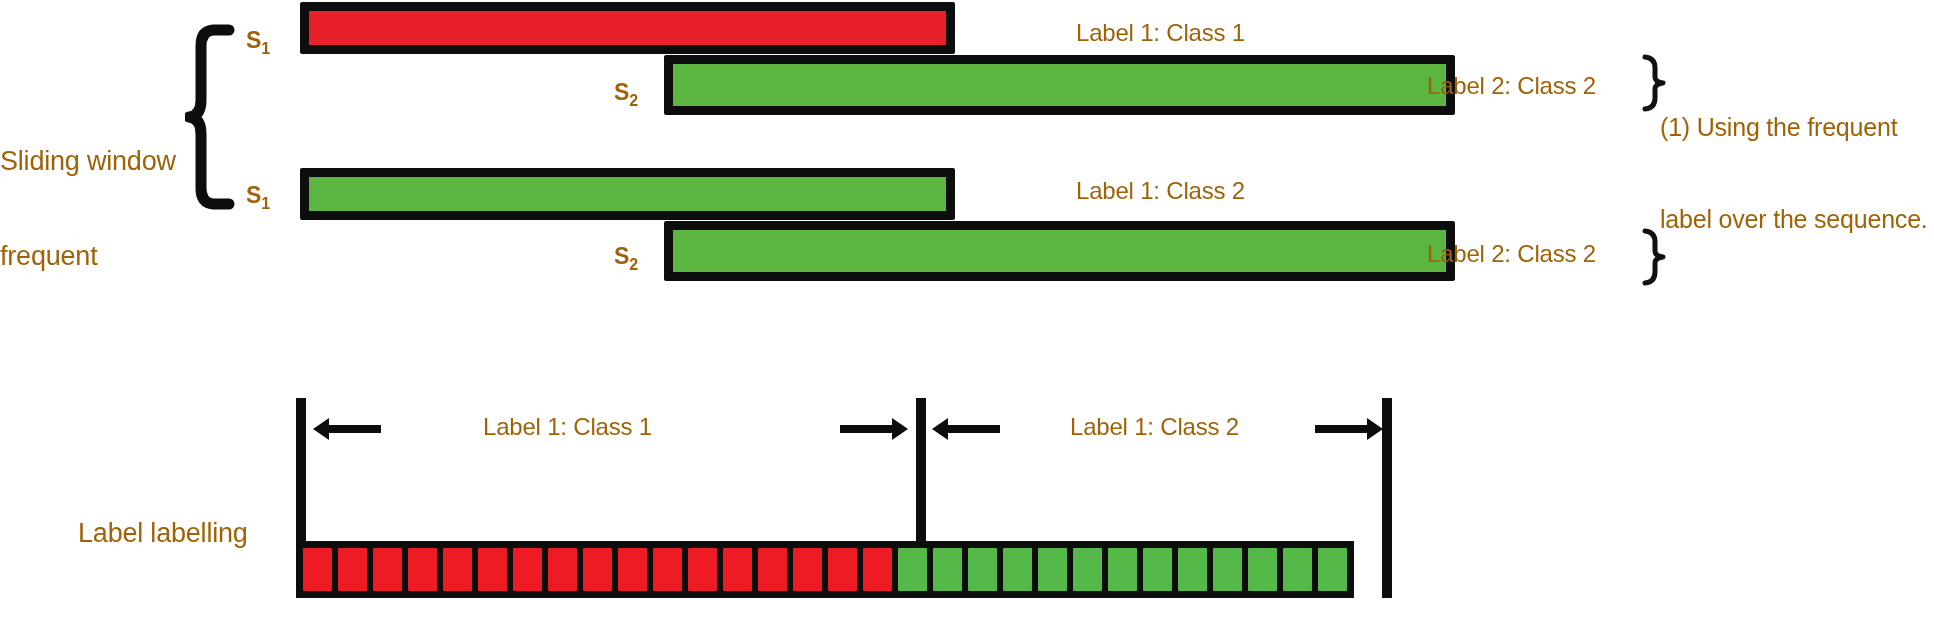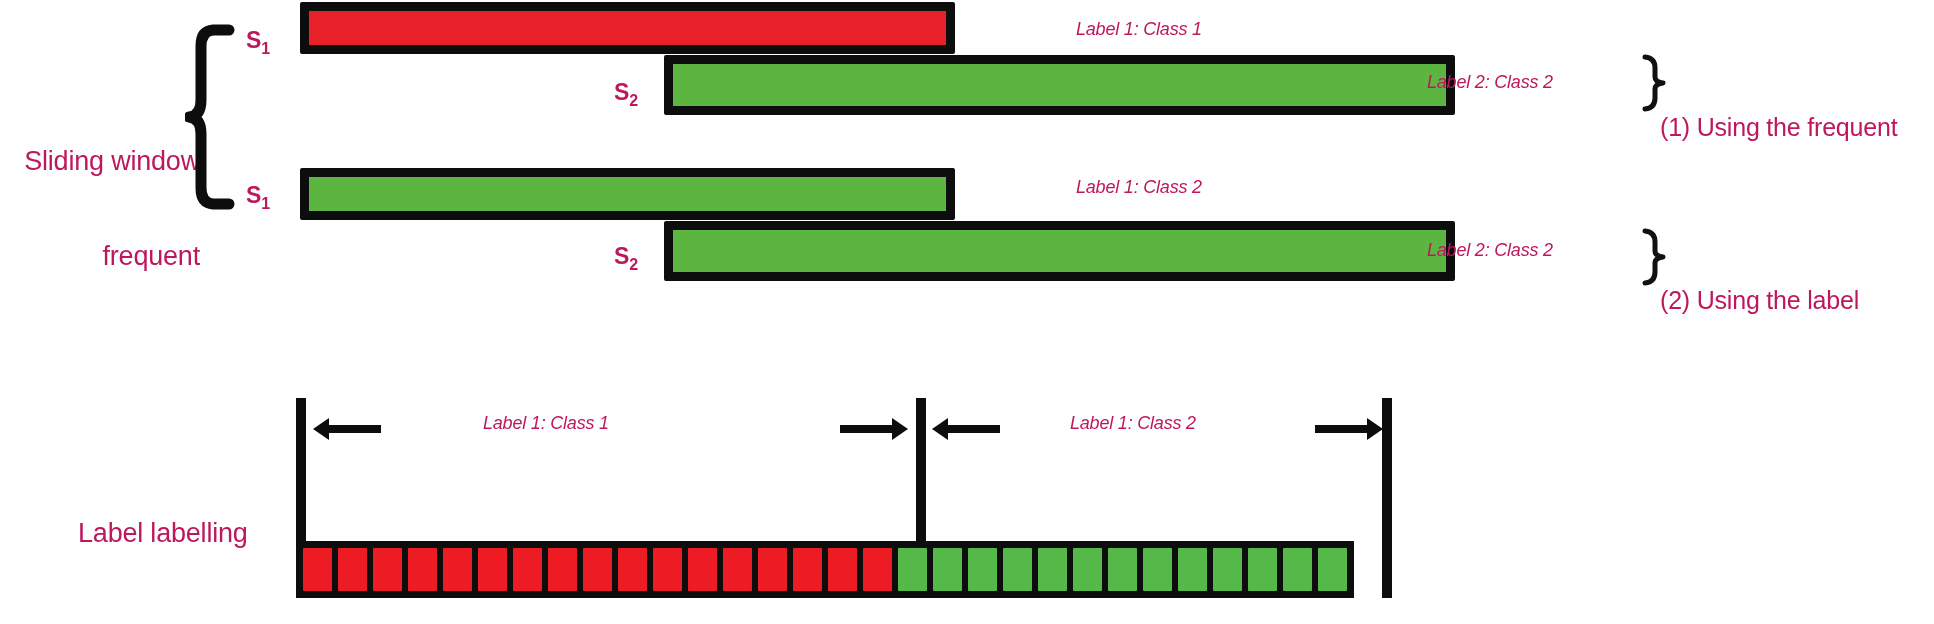--- a/index.html
+++ b/index.html
@@ -26,42 +26,41 @@
     box-sizing: border-box;
     border-radius: 2px;
   }
   .bar.red   { background: #e8202a; }
   .bar.green { background: #5cb541; }
 
   
   .txt {
     position: absolute;
     font-family: "Liberation Sans", sans-serif;
-    color: #be185d;
+    color: #a16207;
     white-space: pre;
     line-height: 1.18;
     letter-spacing: -0.2px;
   }
   .label-text {
-    font-size: 18px;
-    font-weight: 400;
-    font-style: italic;
+    font-size: 24px;
+    font-weight: 400;
   }
   .s-label {
     font-size: 23px;
     font-weight: 600;
   }
   .s-label sub {
     font-size: 16px;
     font-weight: 600;
   }
   .group-text {
     font-size: 27px;
     font-weight: 400;
-    text-align: right;
+    text-align: left;
   }
   .annot {
     font-size: 25px;
     font-weight: 400;
     line-height: 1.22;
   }
   .dense-label {
     font-size: 27px;
     font-weight: 400;
   }
@@ -138,40 +137,40 @@
   <div class="bar green" style="left:664px; top:55px; width:791px; height:60px;"></div>
 
   <div class="txt label-text" style="left:1427px; top:72px;">Label 2: Class 2</div>
 
   <svg class="brace" style="left:1640px; top:54px;" width="26" height="58" viewBox="0 0 26 58">
     <path d="M 5 3 Q 15 4 15 14 L 15 23 Q 15 28 23 29 Q 15 30 15 35 L 15 44 Q 15 54 5 55" fill="none" stroke="#111111" stroke-width="5" stroke-linecap="round" stroke-linejoin="round"></path>
   </svg>
 
   <div class="txt annot" style="left:1660px; top:51px; width:275px;">
     <div>(1) Using the frequent</div>
+    <div>label over the sequence.</div>
   </div>
 
   <div class="txt s-label" style="left:246px; top:182px;">S<sub>1</sub></div>
 
   <div class="bar green" style="left:300px; top:168px; width:655px; height:52px;"></div>
 
   <div class="txt label-text" style="left:1076px; top:177px;">Label 1: Class 2</div>
 
   <div class="txt s-label" style="left:614px; top:243px;">S<sub>2</sub></div>
 
   <div class="bar green" style="left:664px; top:221px; width:791px; height:60px;"></div>
 
   <div class="txt label-text" style="left:1427px; top:240px;">Label 2: Class 2</div>
 
   <svg class="brace" style="left:1640px; top:228px;" width="26" height="58" viewBox="0 0 26 58">
     <path d="M 5 3 Q 15 4 15 14 L 15 23 Q 15 28 23 29 Q 15 30 15 35 L 15 44 Q 15 54 5 55" fill="none" stroke="#111111" stroke-width="5" stroke-linecap="round" stroke-linejoin="round"></path>
   </svg>
 
   <div class="txt annot" style="left:1660px; top:224px; width:275px;">
-    <div>(2) Using the label</div>
   </div>
 
   <div class="txt dense-label" style="left:78px; top:518px;">Label labelling</div>
 
   <div class="v-edge" style="left:296px; top:398px; height:200px;"></div>
 
   <div class="v-edge" style="left:1382px; top:398px; height:200px;"></div>
 
   <div class="divider" style="left:916px; top:398px; height:200px;"></div>
 

